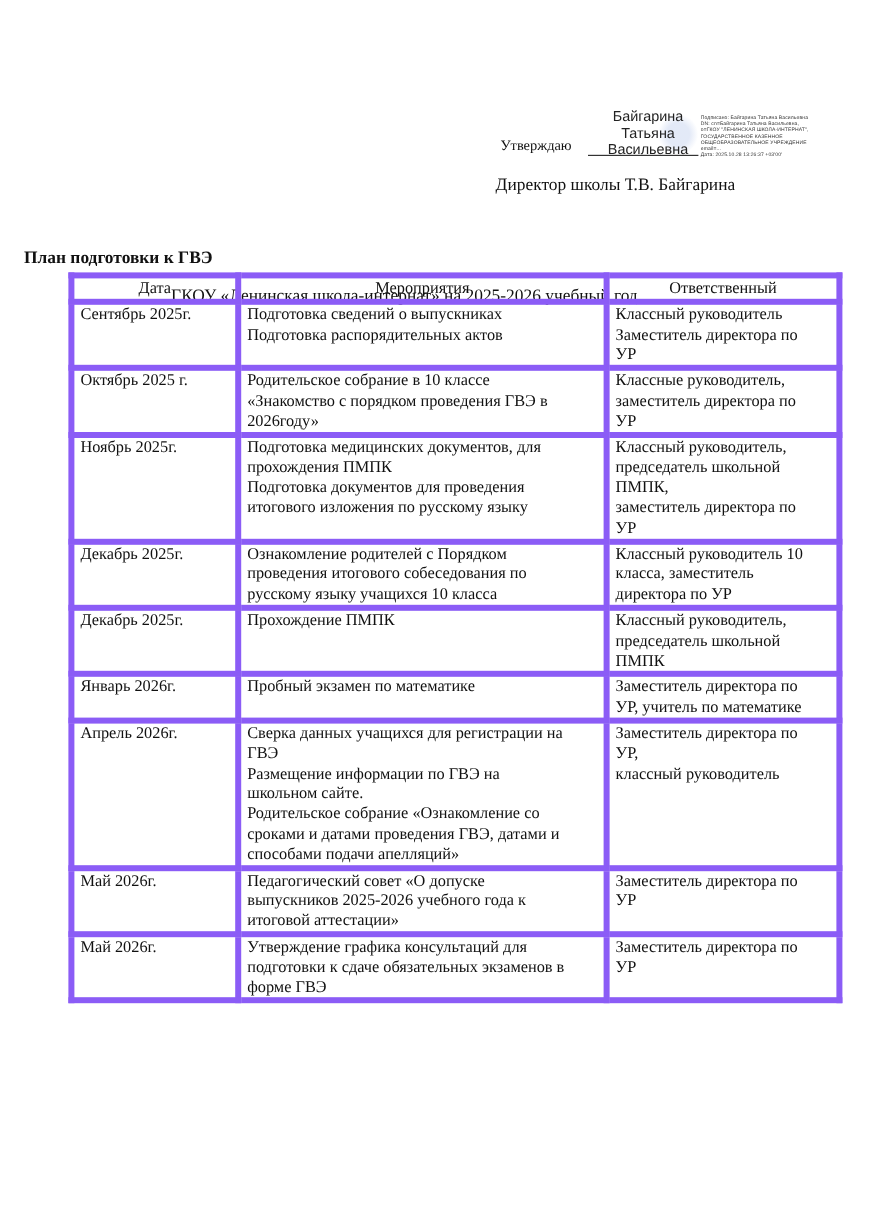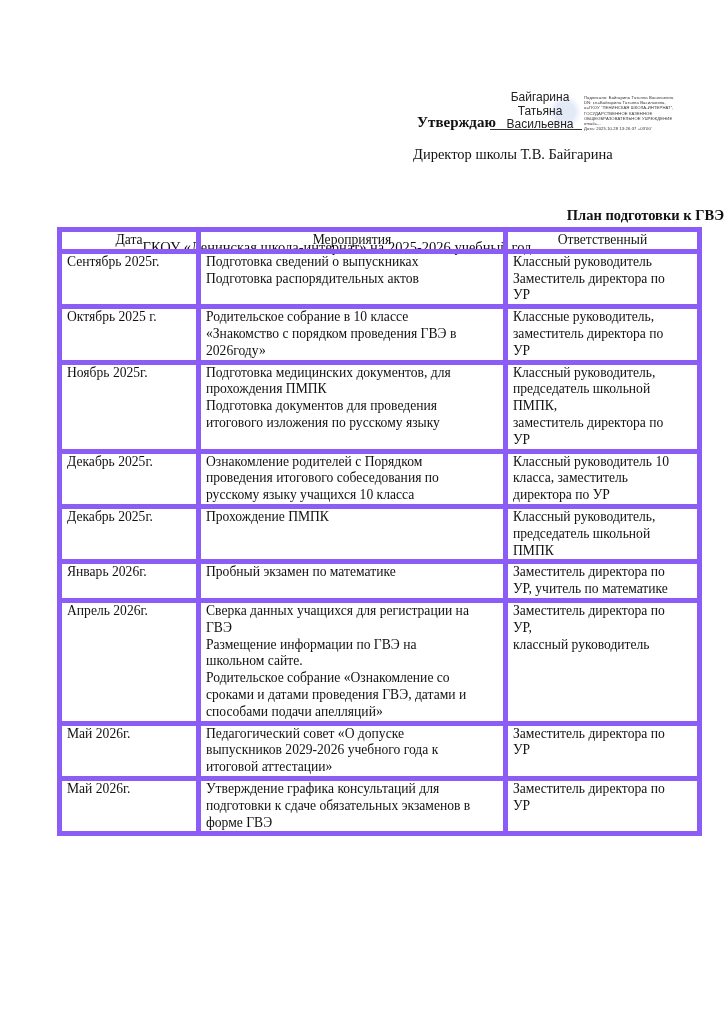--- a/index.html
+++ b/index.html
@@ -1,28 +1,28 @@
 <!DOCTYPE html>
 <html><head>
 <meta charset="utf-8">
 <style>
   html, body { margin:0; padding:0; background:#ffffff; }
   body { width:724px; height:1024px; position:relative; overflow:hidden;
          font-family:"Liberation Serif", serif; color:#111; }
   .abs { position:absolute;margin-top:45px; }
-  .approve { left:417px; top:69px; font-size:15px;font-weight:bold; }
+  .approve { left:417px; top:69px; font-size:12px; }
   .sig-line { left:490px; top:84px; width:92px; border-bottom:1px solid #333; height:0; }
   .sig-name { left:496px; top:46px; width:88px; text-align:center;
               font-family:"Liberation Sans", sans-serif; font-size:12px; line-height:13.5px; color:#222; }
   .sig-details { left:584px; top:50px; width:96px; font-family:"Liberation Sans", sans-serif;
                  font-size:4.2px; line-height:5.2px; color:#333; letter-spacing:0.1px; }
   .sig-watermark { left:548px; top:50px; width:34px; height:34px; border-radius:50%;
                    background:radial-gradient(circle, rgba(220,228,245,0.8) 40%, rgba(255,255,255,0) 70%); }
   .director { left:413px; top:101px; font-size:14.5px; }
-  .title { left:0; width:724px; top:162px; text-align:right; font-weight:bold; font-size:14.5px; padding-left:20px; box-sizing:border-box; }
+  .title { left:0; width:724px; top:162px; text-align:left; font-weight:bold; font-size:14.5px; padding-left:20px; box-sizing:border-box; }
   .subtitle { left:0; width:628px; top:194px; text-align:center; font-size:14.5px; padding-left:46px; box-sizing:border-box; }
   table.plan { position:absolute; left:57px; top:227px; width:640px; border-collapse:collapse;
                font-size:13.6px; line-height:16.8px; table-layout:fixed; }
   table.plan th, table.plan td { border:5px solid #8b5cf6; vertical-align:top; padding:0 5px;font-family:Liberation Serif, serif; }
   table.plan th { font-weight:normal; text-align:center; height:15px; }
   col.c1 { width:139px; } col.c2 { width:307px; } col.c3 { width:194px; }
   .line { display:block; white-space:nowrap; }
 </style>
 </head>
 <body>
@@ -152,21 +152,21 @@
         <td>
           <span class="line">Заместитель директора по</span>
           <span class="line">УР,</span>
           <span class="line">классный  руководитель</span>
         </td>
       </tr>
       <tr style="height: 51px;">
         <td>Май 2026г.</td>
         <td>
           <span class="line">Педагогический совет «О допуске</span>
-          <span class="line">выпускников 2029-2026 учебного года к</span>
+          <span class="line">выпускников 2025-2026 учебного года к</span>
           <span class="line">итоговой аттестации»</span>
         </td>
         <td>
           <span class="line">Заместитель директора по</span>
           <span class="line">УР</span>
         </td>
       </tr>
       <tr style="height: 51px;">
         <td>Май 2026г.</td>
         <td>

